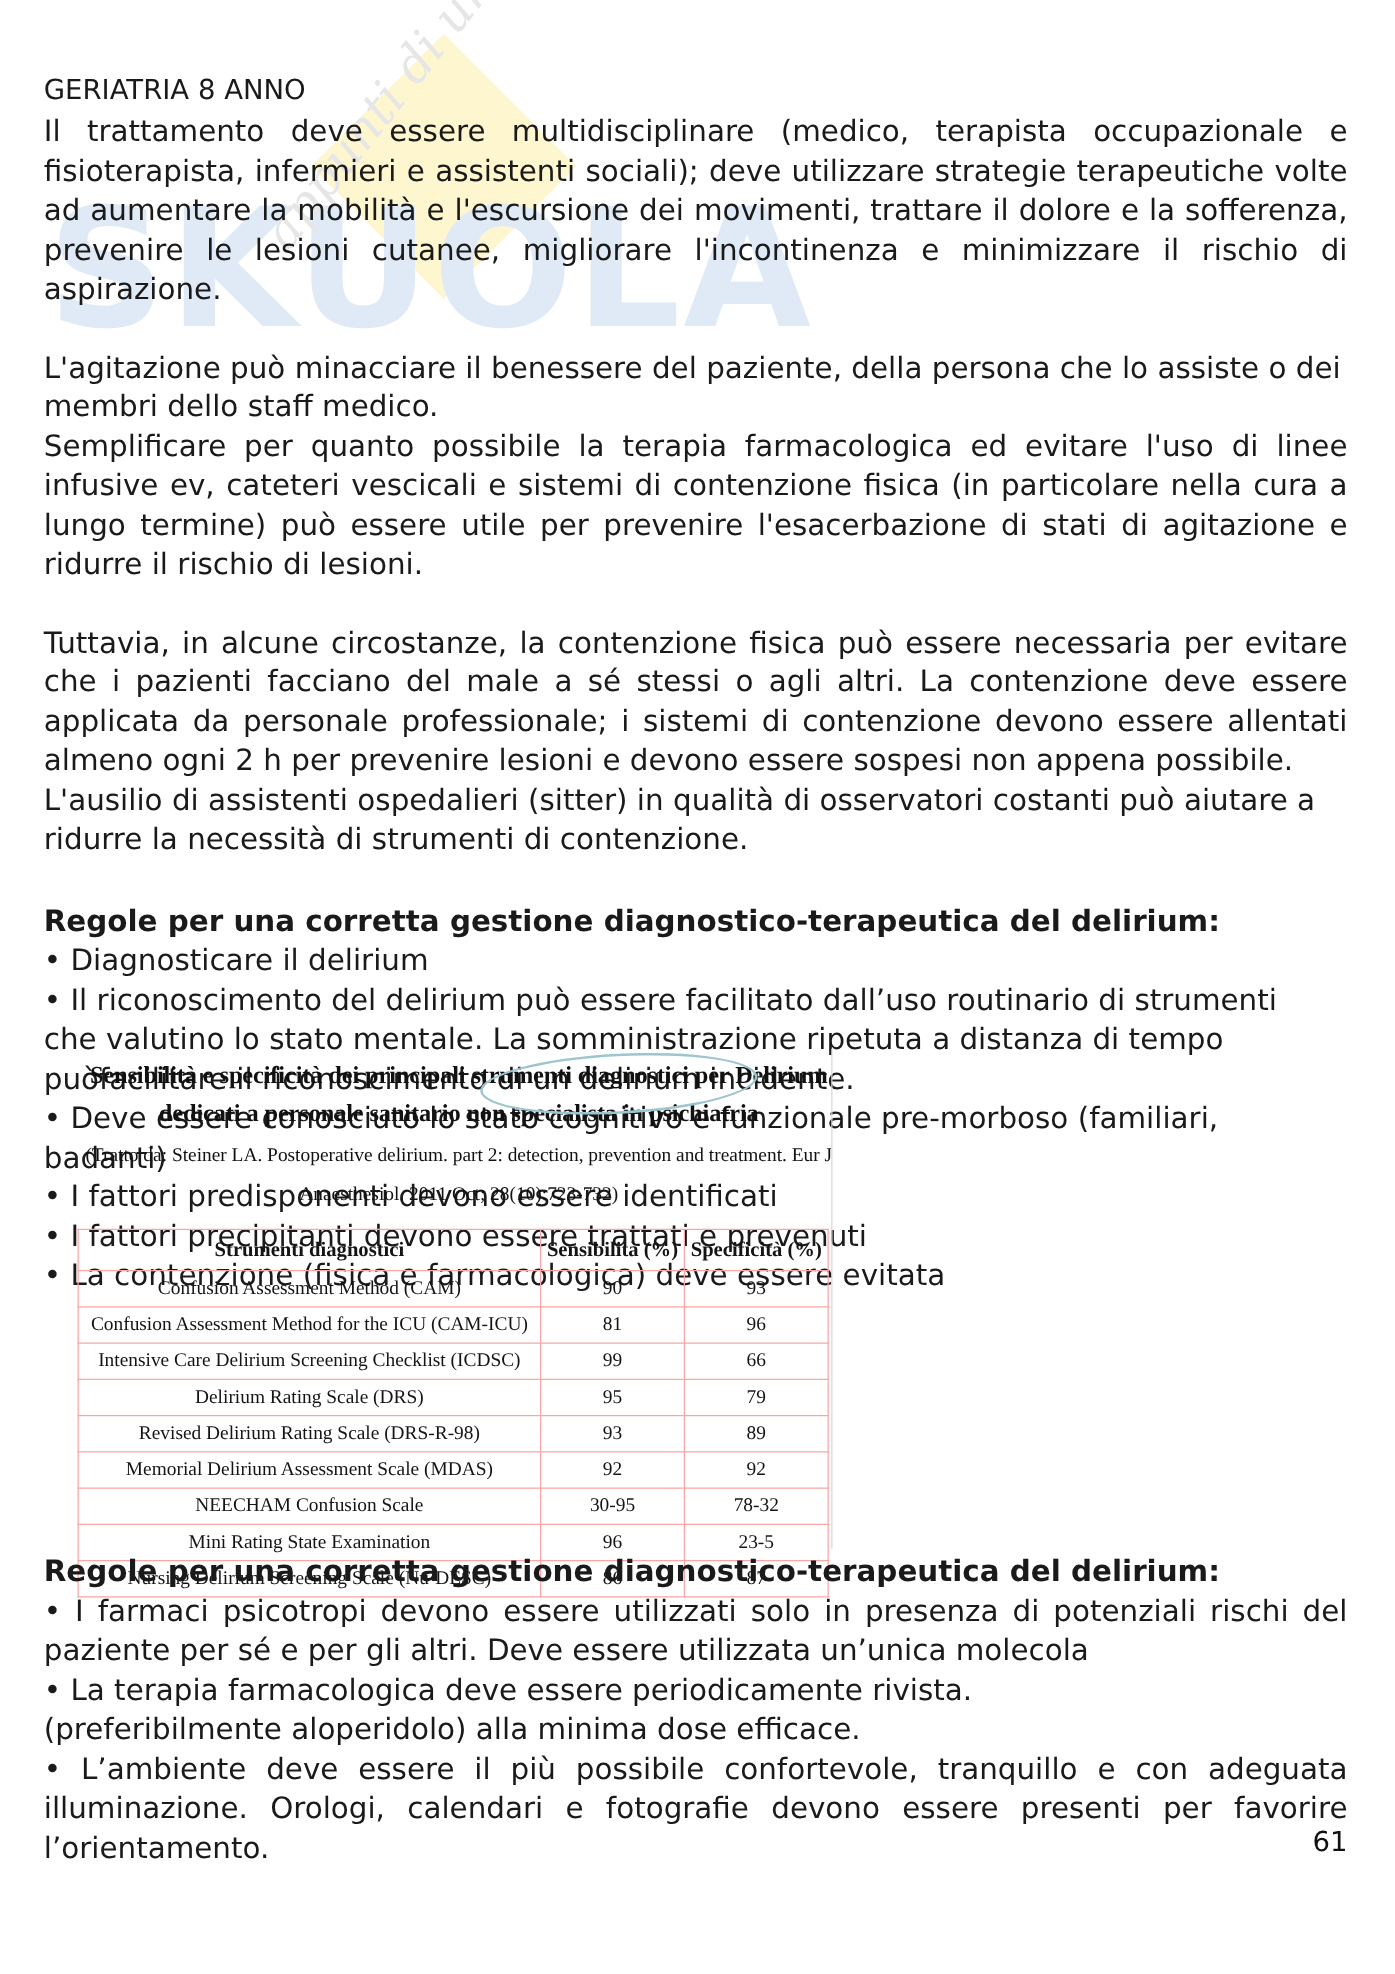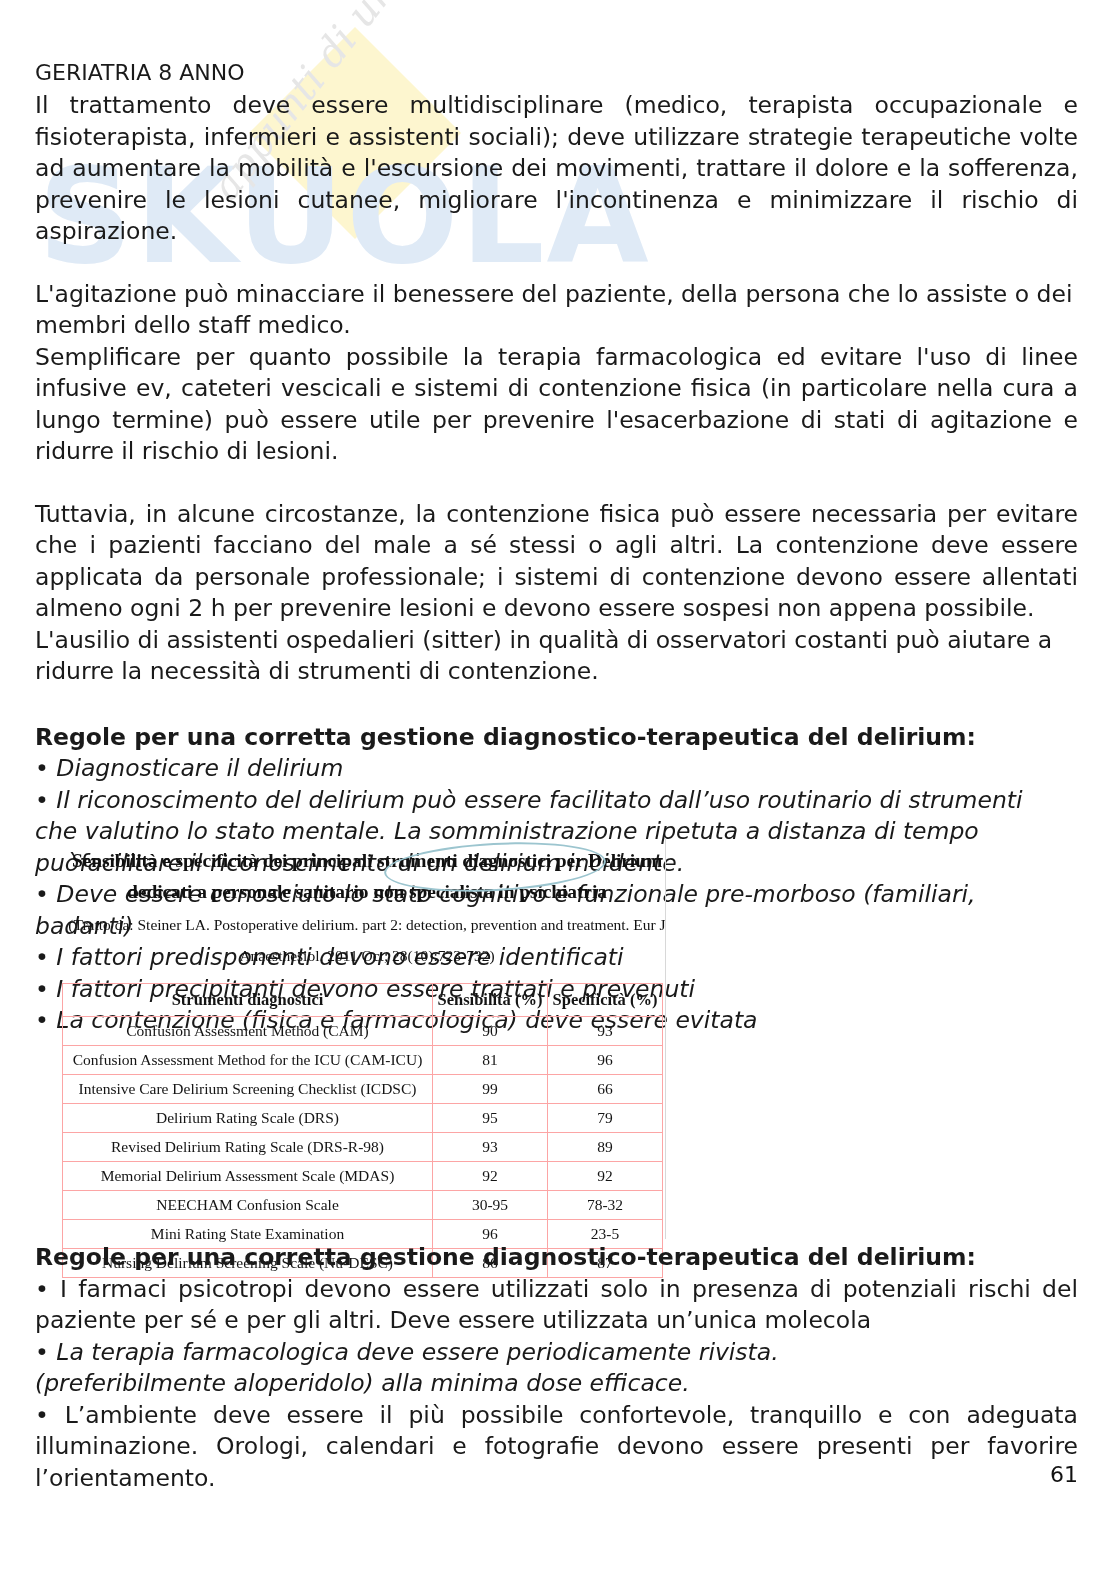--- a/index.html
+++ b/index.html
@@ -106,21 +106,20 @@
     font-size: 23.5px;
     line-height: 31.5px;
     font-weight: bold;
     margin: 0;
   }
   .bullet-line {
     font-size: 23.5px;
     line-height: 31.5px;
     margin: 0;
     text-align: left;
-    font-style: italic;
   }
   .bullet-line.justify {
     text-align: justify;
   }
 
   
   .figure {
     position: absolute;
     left: 62px;
     top: 845px;

